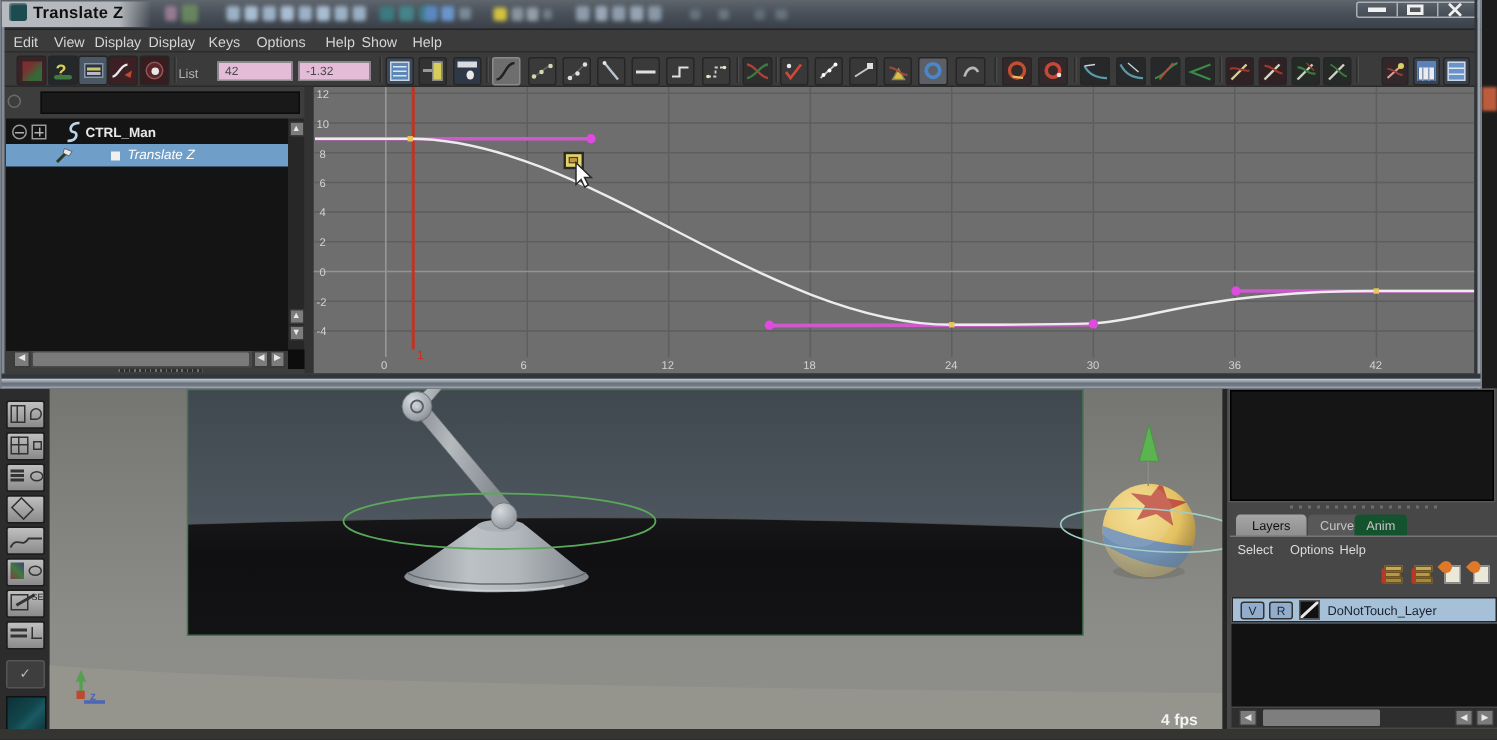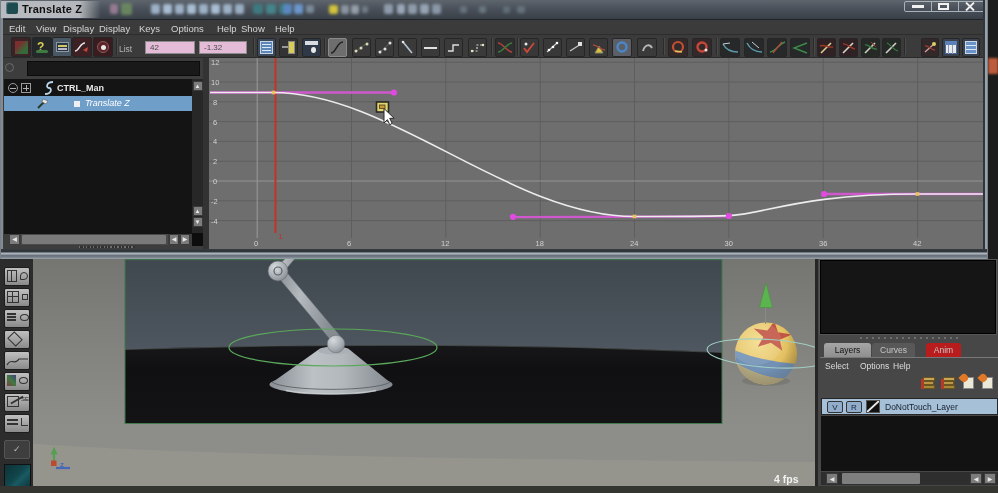--- a/index.html
+++ b/index.html
@@ -197,21 +197,21 @@
       <line x1="56" y1="468" x2="70" y2="468" stroke="#4a66b8" stroke-width="2.2"></line>
       <text x="60" y="466.5" fill="#4a66b8" font-size="8" font-weight="bold" font-family="Liberation Sans, sans-serif">z</text>
 
       <text x="774" y="483" fill="#f2f2f2" font-size="10.5" font-weight="bold" font-family="Liberation Sans, sans-serif">4 fps</text>
     </svg>
     <div class="abs" id="rpanel">
       <div class="abs" style="left:2px;top:1px;width:176px;height:74px;background:#151515;border:1px solid #000;box-shadow:0 0 0 1px #565656"></div>
       <div class="abs" style="left:42px;top:78px;width:100px;height:2px;background:repeating-linear-gradient(90deg,#6e6e6e 0 2px,transparent 2px 6px)"></div>
       <div class="tab" style="left:6px;width:47px;background:linear-gradient(180deg,#a6a6a6,#8d8d8d);color:#111">Layers</div>
       <div class="tab" style="left:54px;width:43px;background:#585858;color:#c6c6c6">Curves</div>
-      <div class="tab" style="left:108px;width:35px;background:#b91c1c;color:#c6c6c6">Anim</div>
+      <div class="tab" style="left:85px;width:35px;background:#14532d;color:#c6c6c6">Anim</div>
       <div class="abs" style="left:2px;top:98px;width:178px;height:1px;background:#777"></div>
       <div class="abs" style="left:7px;top:102px;font-size:8.5px;color:#dcdcdc">Select</div>
       <div class="abs" style="left:42px;top:102px;font-size:8.5px;color:#dcdcdc">Options</div>
       <div class="abs" style="left:75px;top:102px;font-size:8.5px;color:#dcdcdc">Help</div>
 
       <div class="abs" style="left:103px;top:116px;width:16px;height:15px">
         <div class="abs" style="left:2px;top:2px;width:12px;height:4px;background:#c8a858;border:1px solid #6a5420"></div>
         <div class="abs" style="left:1px;top:6px;width:12px;height:4px;background:#b89848;border:1px solid #6a5420"></div>
         <div class="abs" style="left:2px;top:10px;width:12px;height:4px;background:#a88838;border:1px solid #6a5420"></div>
         <div class="abs" style="left:0;top:4px;width:3px;height:10px;background:#b83828"></div>

